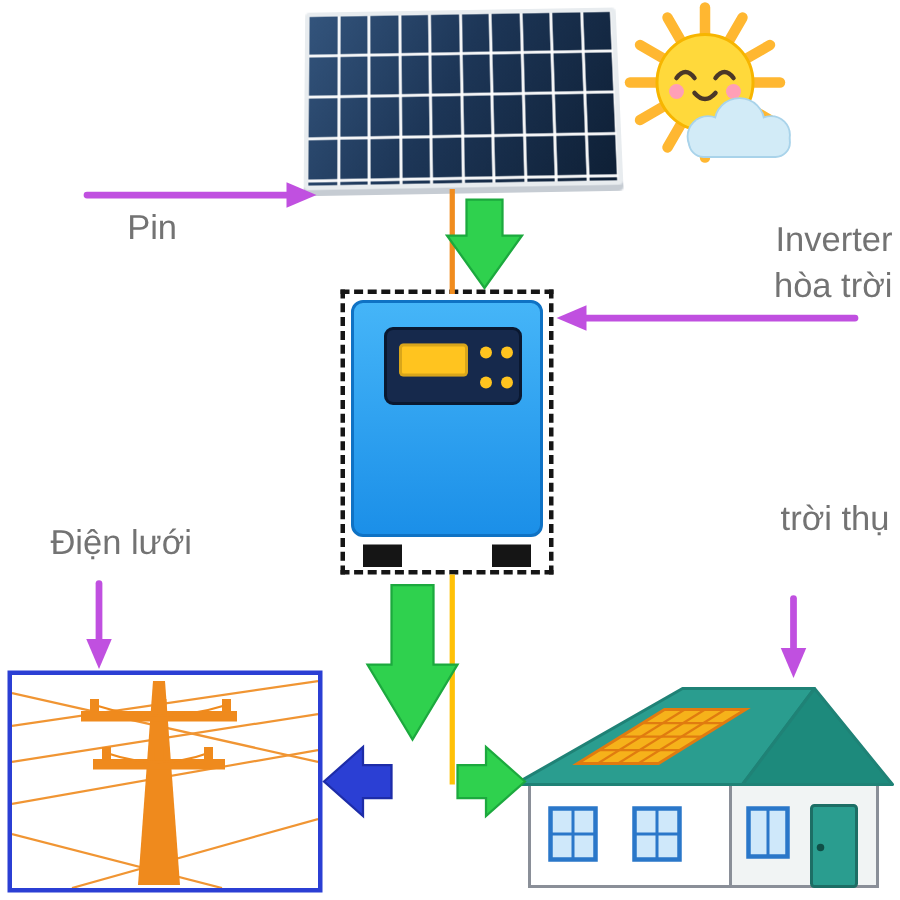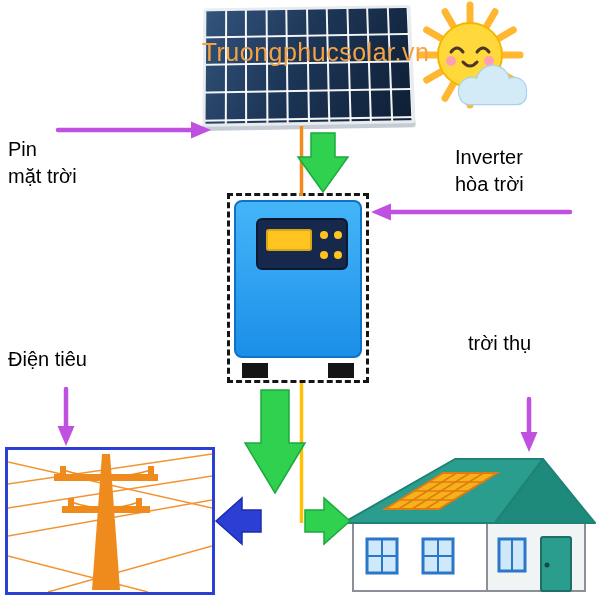--- a/index.html
+++ b/index.html
@@ -21,21 +21,21 @@
       repeating-linear-gradient(to right, rgba(255,255,255,0) 0 18.5px, rgba(255,255,255,.95) 18.5px 20.5px),
       repeating-linear-gradient(to bottom, rgba(255,255,255,0) 0 26px, rgba(255,255,255,.95) 26px 28px),
       linear-gradient(120deg,#33547c 0%,#1d3657 45%,#0e1f35 100%);
   }
   
   .watermark{
     position:absolute;left:183px;top:38px;width:265px;text-align:center;
     font-size:25px;color:#f5a243;letter-spacing:.5px;z-index:30;
   }
   
-  .label{position:absolute;color:#000000;font-size:20px;line-height:1.35;text-align:left;z-index:20;}
+  .label{position:absolute;color:#737373;font-size:23px;line-height:1.35;text-align:right;z-index:20;}
   .label-solar{left:8px;top:136px;width:110px;}
   .label-inverter{left:455px;top:144px;width:140px;}
   .label-grid{left:8px;top:346px;width:120px;}
   .label-load{left:468px;top:330px;width:125px;}
   
   .inverter{
     position:absolute;left:227px;top:193px;width:142px;height:190px;
     border:3px dashed #151515;box-sizing:border-box;background:#fff;z-index:10;
   }
   .inv-body{
@@ -107,31 +107,29 @@
       <rect x="12" y="28" width="66" height="18" rx="9"></rect>
     </g>
     <g fill="#d2ebf7" stroke="none">
       <circle cx="24" cy="33" r="13"></circle>
         <circle cx="45" cy="24" r="16"></circle>
         <circle cx="66" cy="32" r="12"></circle>
       <rect x="12" y="28" width="66" height="18" rx="9"></rect>
     </g>
   </svg>
 
-  <div class="watermark">Truongphucsolar.vn</div>
 
   <div class="label label-solar">
     <div>Pin</div>
-    <div>mặt trời</div>
   </div>
   <div class="label label-inverter">
     <div>Inverter</div>
     <div>hòa trời</div>
   </div>
-  <div class="label label-grid">Điện tiêu</div>
+  <div class="label label-grid">Điện lưới</div>
   <div class="label label-load">
     <div>trời thụ</div>
   </div>
 
   <div class="inverter">
     <div class="inv-body">
       <div class="inv-panel">
         <div class="inv-screen"></div>
         <span class="led led1"></span>
         <span class="led led2"></span>

